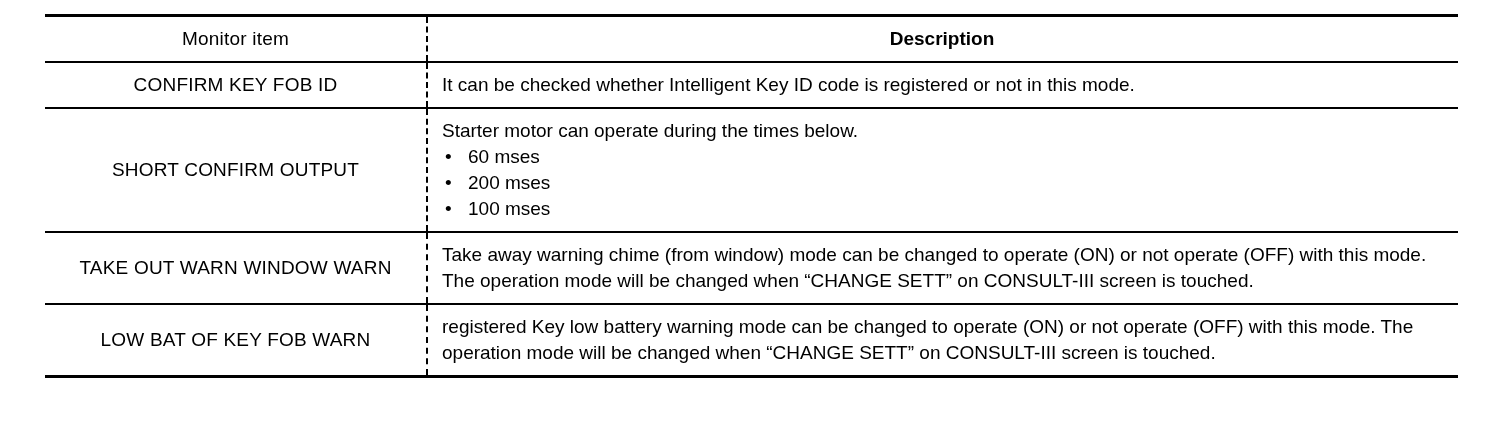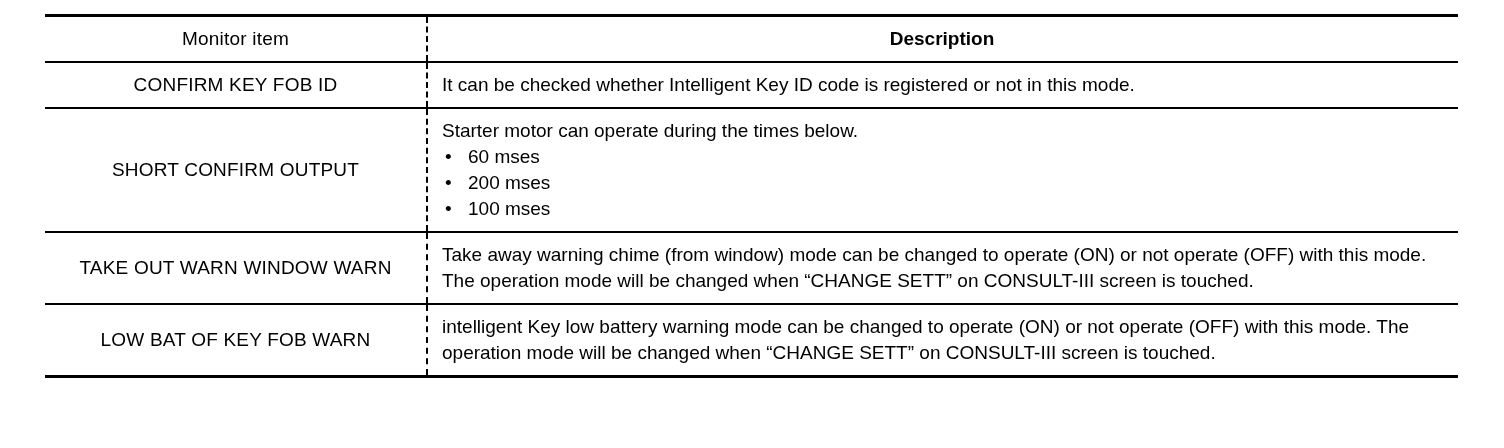--- a/index.html
+++ b/index.html
@@ -186,20 +186,20 @@
             </div>
           </td>
         </tr>
 
         <tr class="data-row last-row">
           <td class="cell-item">
             <div class="item-inner">LOW BAT OF KEY FOB WARN</div>
           </td>
           <td class="cell-desc">
             <div class="desc-inner">
-              <span class="desc-body">intelligent Key low battery warning mode can be changed to operate (ON) or not operate (OFF) with this mode. The operation mode will be changed when “CHANGE SETT” on CONSULT-III screen is touched.</span>
+              <span class="desc-body">registered Key low battery warning mode can be changed to operate (ON) or not operate (OFF) with this mode. The operation mode will be changed when “CHANGE SETT” on CONSULT-III screen is touched.</span>
             </div>
           </td>
         </tr>
       </tbody>
     </table>
   </div>
 </div>
 
 </body></html>

